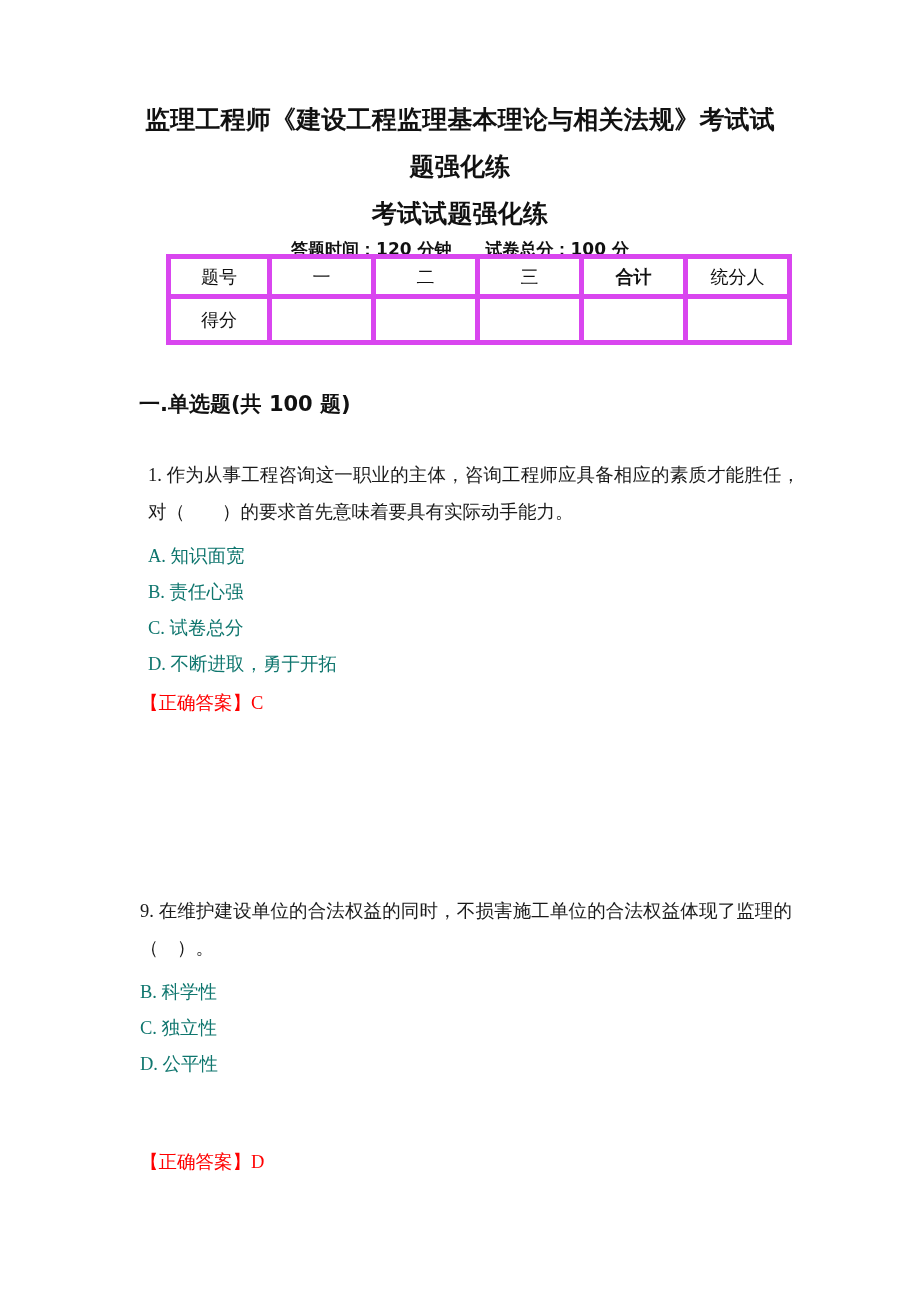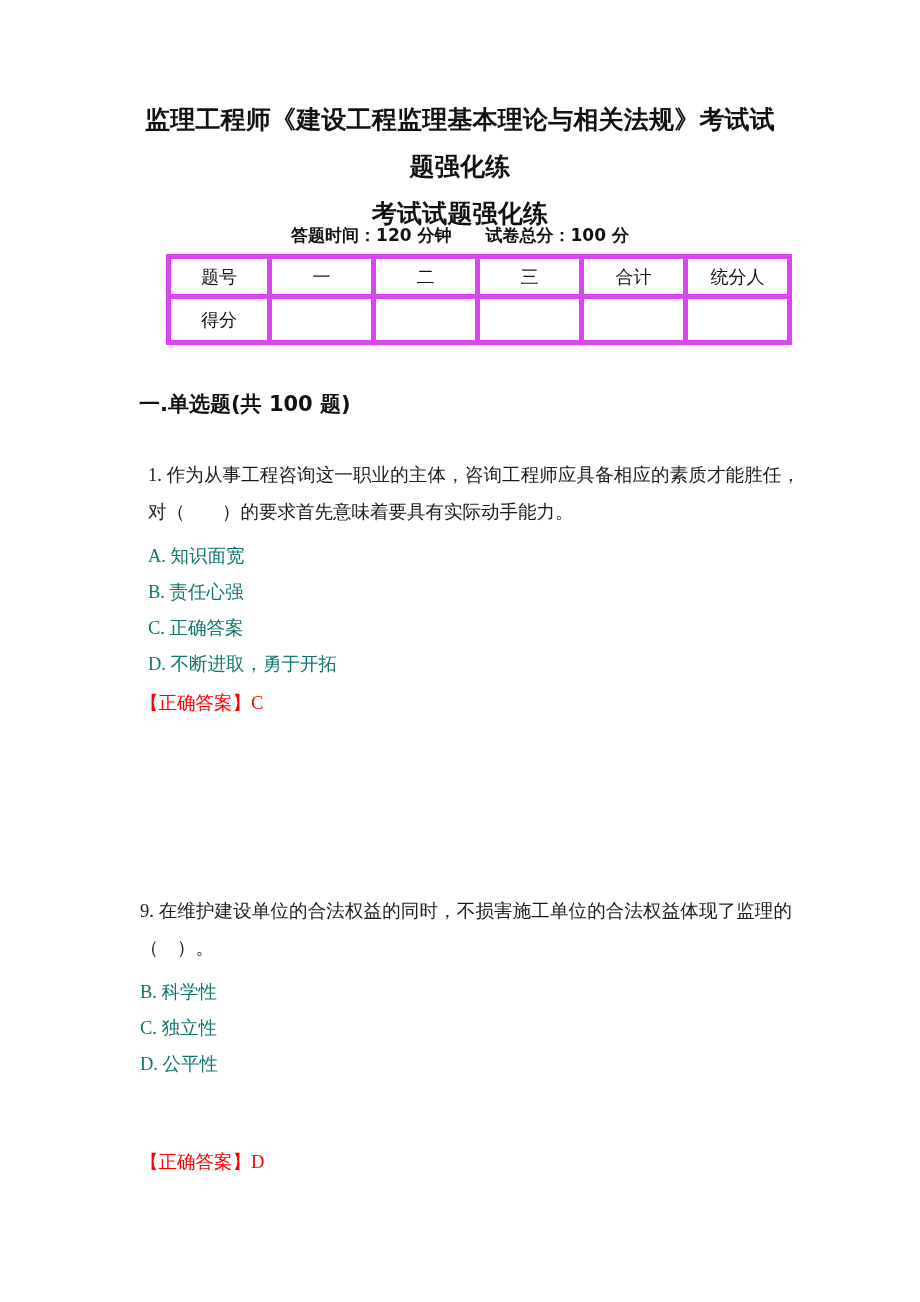--- a/index.html
+++ b/index.html
@@ -37,21 +37,21 @@
     font-size: 25px;
     line-height: 47px;
     letter-spacing: 0.2px;
     color: #111111;
   }
 
   
   .exam-meta {
     position: absolute;
     left: 135px;
-    top: 223px;
+    top: 237px;
     width: 650px;
     text-align: center;
     font-family: "DejaVu Sans", "Liberation Sans", sans-serif;
     font-weight: bold;
     font-size: 17px;
     line-height: 24px;
     color: #111111;
     white-space: pre;
   }
 
@@ -69,21 +69,21 @@
     vertical-align: middle;
     font-family: "DejaVu Sans", "Liberation Sans", sans-serif;
     font-size: 18px;
     color: #111111;
     padding: 0;
   }
   .score-table tr.row-head td { height: 35px; }
   .score-table tr.row-body td { height: 41px; }
   .col-label  { width: 96px; }
   .col-num    { width: 99px; }
-  .col-total  { width: 99px; }
+  .col-total  { width: 99px; font-weight: bold; }
   .col-scorer { width: 99px; }
 
   
   .section-heading {
     position: absolute;
     left: 139px;
     top: 389px;
     font-family: "DejaVu Sans", "Liberation Sans", sans-serif;
     font-weight: bold;
     font-size: 21px;
@@ -165,21 +165,21 @@
     </tbody>
   </table>
 
   <div class="section-heading">一.单选题(共 100 题)</div>
 
   <div class="question" id="question-1">
     <div class="q-stem">1. 作为从事工程咨询这一职业的主体，咨询工程师应具备相应的素质才能胜任，对（　　）的要求首先意味着要具有实际动手能力。</div>
     <div class="q-options" id="q1-options">
       <div class="q-option">A. 知识面宽</div>
       <div class="q-option">B. 责任心强</div>
-      <div class="q-option">C. 正确答案</div>
+      <div class="q-option">C. 试卷总分</div>
       <div class="q-option">D. 不断进取，勇于开拓</div>
     </div>
   </div>
   <div id="q1-answer-wrap">
     <div class="q-answer">【正确答案】C</div>
   </div>
 
   <div class="question" id="question-2">
     <div class="q-stem">9. 在维护建设单位的合法权益的同时，不损害施工单位的合法权益体现了监理的（　）。</div>
     <div class="q-options" id="q2-options">

